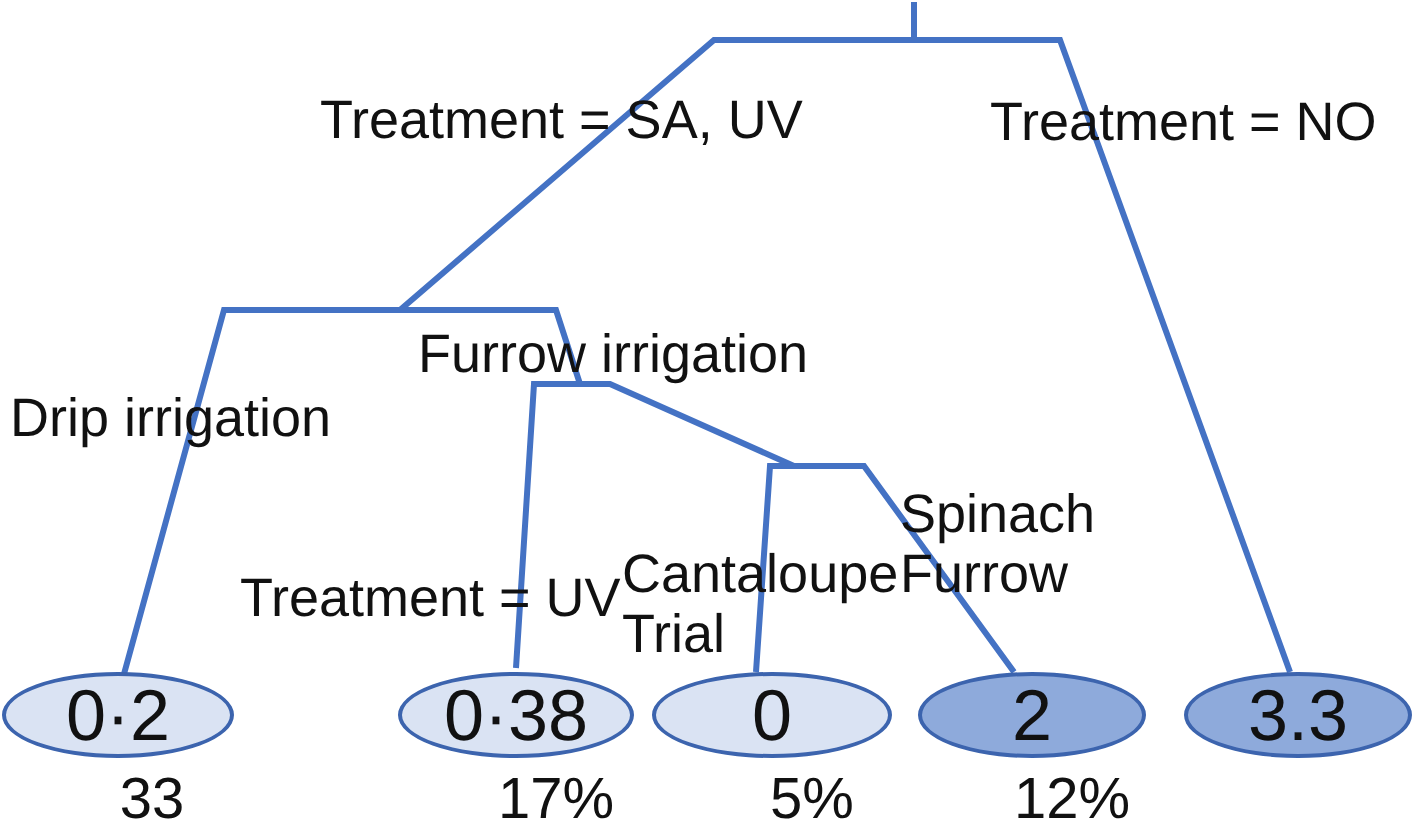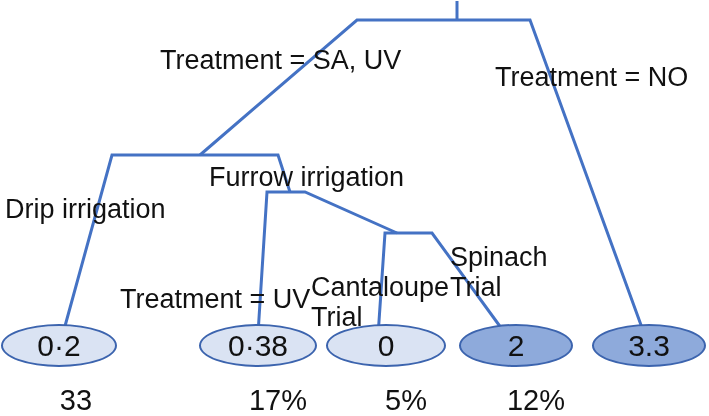--- a/index.html
+++ b/index.html
@@ -16,27 +16,27 @@
   .lbl{
     position:absolute;
     font-size:27px;
     line-height:30px;
     white-space:nowrap;
     color:#111111;
   }
   .lbl.wrap{white-space:normal;}
   .leaf{
     position:absolute;
-    top:324px;
+    top:336px;
     height:43px;
     border:2.5px solid #3c64ae;
     border-radius:50%;
     display:flex;align-items:center;justify-content:center;
     box-sizing:border-box;
-    font-size:30px;
+    font-size:36px;
   }
   .leaf.light{background:#dae3f3;}
   .leaf.dark{background:#8eaadb;}
   .pct{
     position:absolute;
     top:384px;
     height:32px;
     font-size:29px;
     text-align:center;
     padding-left:20px;
@@ -50,32 +50,32 @@
   <svg class="edges" width="709" height="416" viewBox="0 0 709 416">
     <polyline points="457,1 457,21"></polyline>
     <polyline points="645,336 530,20 357,20 200,155"></polyline>
     <polyline points="62,337 112,155 278,155 290,192"></polyline>
     <polyline points="258,334 267,192 305,192 397,233"></polyline>
     <polyline points="378,336 385,233 432,233 507,336"></polyline>
   </svg>
 
   <div class="lbl" style="left:160px;top:45px;">Treatment = SA, UV</div>
 
-  <div class="lbl" style="left:495px;top:62px;">Treatment = NO</div>
+  <div class="lbl" style="left:495px;top:46px;">Treatment = NO</div>
 
   <div class="lbl" style="left:209px;top:162px;">Furrow irrigation</div>
 
   <div class="lbl" style="left:5px;top:194px;">Drip irrigation</div>
 
 
   <div class="lbl" style="left:120px;top:284px;">Treatment = UV</div>
 
   <div class="lbl wrap" style="left:311px;top:272px;width:140px;">Cantaloupe Trial</div>
 
-  <div class="lbl wrap" style="left:450px;top:242px;width:100px;">Spinach Trial</div>
+  <div class="lbl wrap" style="left:450px;top:242px;width:100px;">Spinach Furrow</div>
 
   <div class="leaf light" style="left:1px;width:116px;">
     <span>0·2</span>
   </div>
   <div class="leaf light" style="left:199px;width:118px;">
     <span>0·38</span>
   </div>
   <div class="leaf light" style="left:326px;width:120px;">
     <span>0</span>
   </div>

